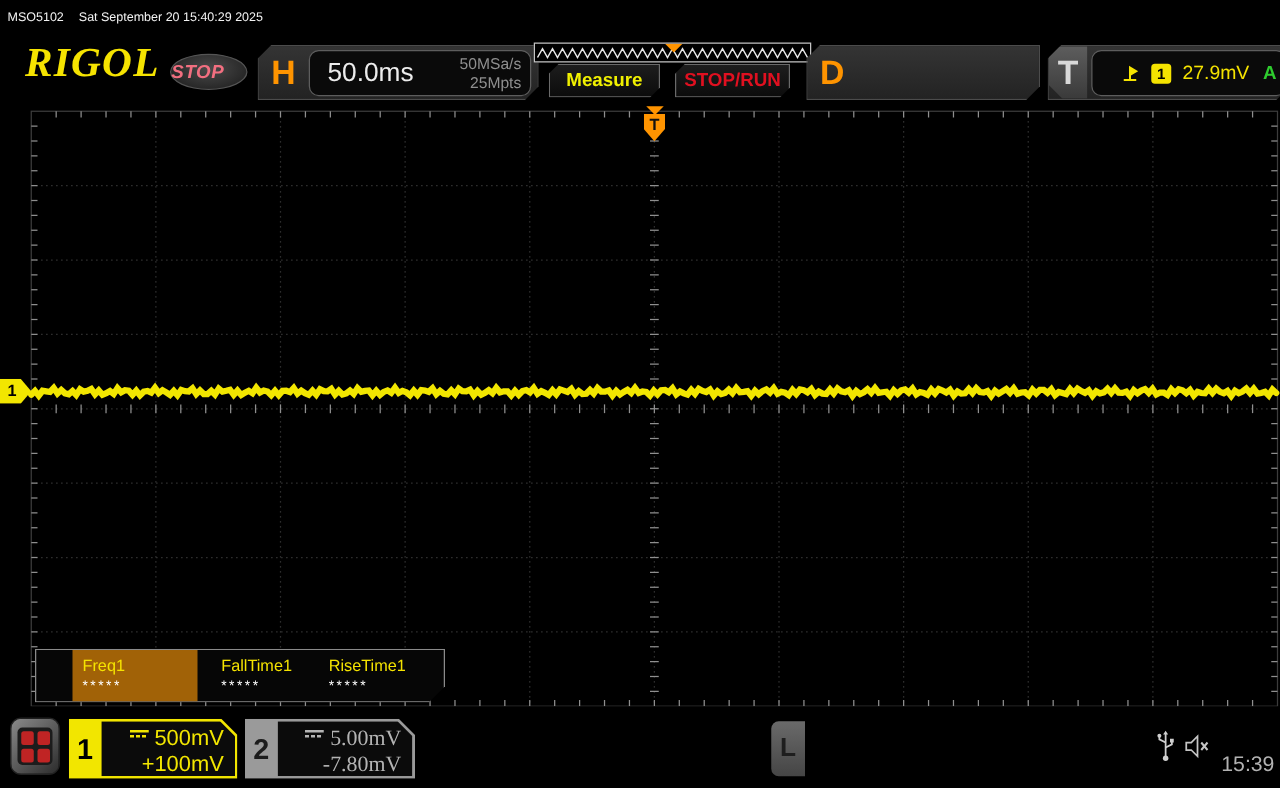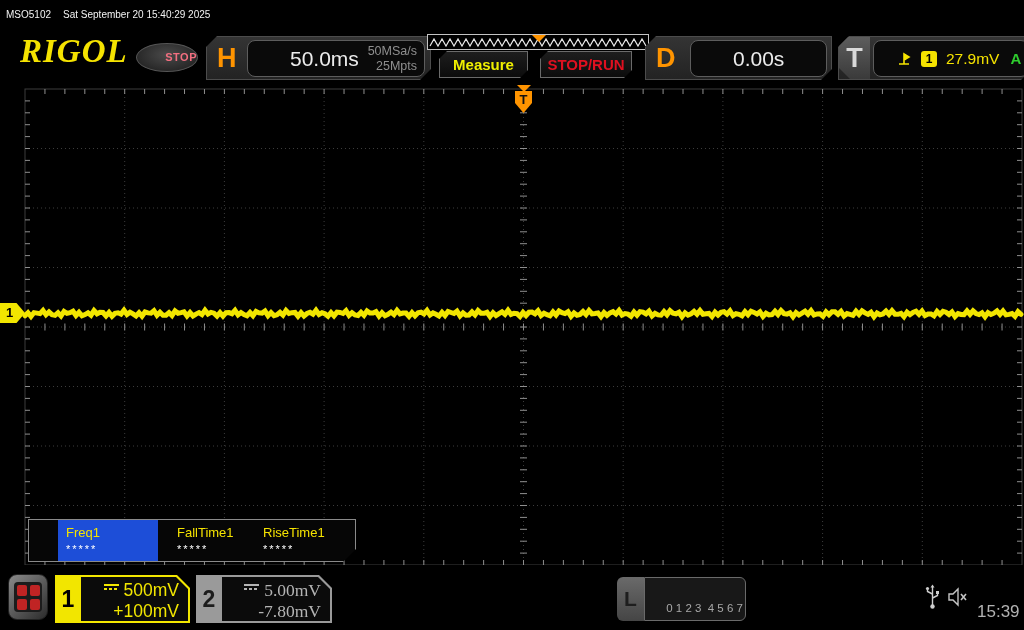--- a/index.html
+++ b/index.html
@@ -10,26 +10,26 @@
   
   #statusbar { left:0; top:0; width:1024px; height:30px; color:#f2f2f2;
                font-size:10px; line-height:30px; padding-left:6px; }
   #statusbar .model { margin-right:12px; }
 
   
   #toolbar { left:12px; top:30px; width:1024px; height:55px; }
   #logo { left:8px; top:3px; color:#f5e300; font-family:"Liberation Serif","DejaVu Serif",serif;
           font-weight:bold; font-style:italic; font-size:33px; letter-spacing:1px; }
   #run-state { left:124px; top:13px; width:62px; height:29px; background:radial-gradient(ellipse at 50% 40%, #4a4a4a, #262626 75%);
-               border:1px solid #555; border-radius:50%; text-align:right; line-height:27px;
-               color:#f26f80; font-weight:bold; font-size:11px; letter-spacing:.5px; }
+               border:1px solid #555; border-radius:50%; text-align:left; line-height:27px;
+               color:#f26f80; font-weight:bold; font-size:15px; letter-spacing:.5px;font-style:italic; }
 
   .hdr-panel { background:linear-gradient(#343434,#232323); border:1px solid #4c4c4c; }
   .chamfer { clip-path:polygon(11px 0, 100% 0, 100% calc(100% - 11px), calc(100% - 11px) 100%, 0 100%, 0 11px); }
-  .inner-box { position:absolute; background:#0a0a0a; border:1px solid #5d5d5d; border-radius:8px;padding-left:28px; }
+  .inner-box { position:absolute; background:#0a0a0a; border:1px solid #5d5d5d; border-radius:8px; }
   .panel-letter { position:absolute; font-size:27px; font-weight:bold; color:#ff9400; line-height:40px; }
 
   #h-panel { left:194px; top:6px; width:225px; height:44px; }
   #h-panel .panel-letter { left:10px; top:1px; }
   #h-inner { left:40px; top:3px; width:178px; height:37px; display:flex; align-items:center; }
   #h-timebase { color:#ececec; font-size:21px; margin-left:14px; flex:1; }
   #h-rates { text-align:right; color:#8f8f8f; font-size:12.5px; line-height:1.15; margin-right:7px; }
 
   #overview { left:415px; top:4px; width:222px; height:16px; background:#000;
               border:1px solid #c4c4c4; }
@@ -69,21 +69,21 @@
                  clip-path:polygon(0 0,100% 0,100% 55%,50% 100%,0 55%);
                  color:#111; font-size:13px; font-weight:bold; text-align:center; line-height:17px; }
 
   
   #meas-panel { left:28px; top:519px; width:328px; height:43px; background:#060606;
                 border:1px solid #8a8a8a;
                 clip-path:polygon(0 0,100% 0,100% calc(100% - 13px),calc(100% - 13px) 100%,0 100%); }
   .meas-cell { position:absolute; top:0; height:100%; padding:5px 0 0 8px; }
   .meas-name { font-size:13px; color:#f5e300; }
   .meas-value { font-size:11px; color:#fff; letter-spacing:2px; margin-top:3px; }
-  #meas-cell-0 { left:29px; width:100px; background:#1d4ed8; }
+  #meas-cell-0 { left:29px; width:100px; background:#a16207; }
   #meas-cell-1 { left:140px; width:97px; }
   #meas-cell-2 { left:226px; width:100px; }
 
   
   #bottombar { left:0; top:565px; width:1024px; height:65px; background:#000; }
   #grid-btn { left:8px; top:9px; width:40px; height:46px; border-radius:9px;
               background:linear-gradient(135deg,#8a8a8a,#2c2c2c); border:1px solid #222;
               display:flex; align-items:center; justify-content:center; }
   #grid-btn .pad { width:28px; height:30px; background:#1c1c1c; border-radius:4px;
                    display:grid; grid-template-columns:10px 10px; grid-template-rows:11px 11px;
@@ -146,23 +146,20 @@
       <polyline id="zigzag" fill="none" stroke="#e8e8e8" stroke-width="1.2" points="2,11 6,4 10,11 14,4 18,11 22,4 26,11 30,4 34,11 38,4 42,11 46,4 50,11 54,4 58,11 62,4 66,11 70,4 74,11 78,4 82,11 86,4 90,11 94,4 98,11 102,4 106,11 110,4 114,11 118,4 122,11 126,4 130,11 134,4 138,11 142,4 146,11 150,4 154,11 158,4 162,11 166,4 170,11 174,4 178,11 182,4 186,11 190,4 194,11 198,4 202,11 206,4 210,11 214,4 218,11"></polyline>
       <polygon points="104,0 118,0 111,7" fill="#ff9400"></polygon>
     </svg>
   </div>
 
   <div id="measure-btn" class="hdr-btn">Measure</div>
   <div id="stoprun-btn" class="hdr-btn">STOP/RUN</div>
 
   <div id="d-panel" class="abs hdr-panel chamfer">
     <div class="panel-letter">D</div>
-    <div id="d-inner" class="inner-box">
-      <span id="d-value">0.00s</span>
-    </div>
   </div>
 
   <div id="t-panel" class="abs hdr-panel chamfer">
     <div id="t-tab">T</div>
     <div id="t-inner" class="inner-box">
       <svg width="16" height="16" viewBox="0 0 16 16">
         <path d="M3 13 L13 13 M8 13 L8 4 M8 9 L13 6 L8 3 Z" stroke="#f5e300" stroke-width="1.6" fill="#f5e300"></path>
       </svg>
       <span class="ch-badge">1</span>
       <span id="trig-level">27.9mV</span>
@@ -496,24 +493,20 @@
   <div id="ch2-panel" class="ch-panel">
     <div class="ch-tab">2</div>
     <div class="ch-body">
       <span class="dcicon"><i></i><i class="dash"></i></span><span>5.00mV</span><br>
       <span>-7.80mV</span>
     </div>
   </div>
 
   <div id="l-panel" class="abs">
     <div id="l-tab">L</div>
-    <div id="l-body">
-      <span>0 1 2 3  4 5 6 7</span><br>
-      
-    </div>
   </div>
 
   <svg id="usb-icon" class="abs" width="15" height="26" viewBox="0 0 15 26">
     <g stroke="#cfcfcf" stroke-width="1.4" fill="none">
       <path d="M7.5 3 L7.5 21"></path>
       <path d="M7.5 10 L2.5 7.5 L2.5 5.5"></path>
       <path d="M7.5 14 L12.5 11.5 L12.5 9.5"></path>
     </g>
     <path d="M5.5 3.5 L9.5 3.5 L7.5 0.5 Z" fill="#cfcfcf"></path>
     <circle cx="2.5" cy="4.5" r="1.6" fill="#cfcfcf"></circle>

